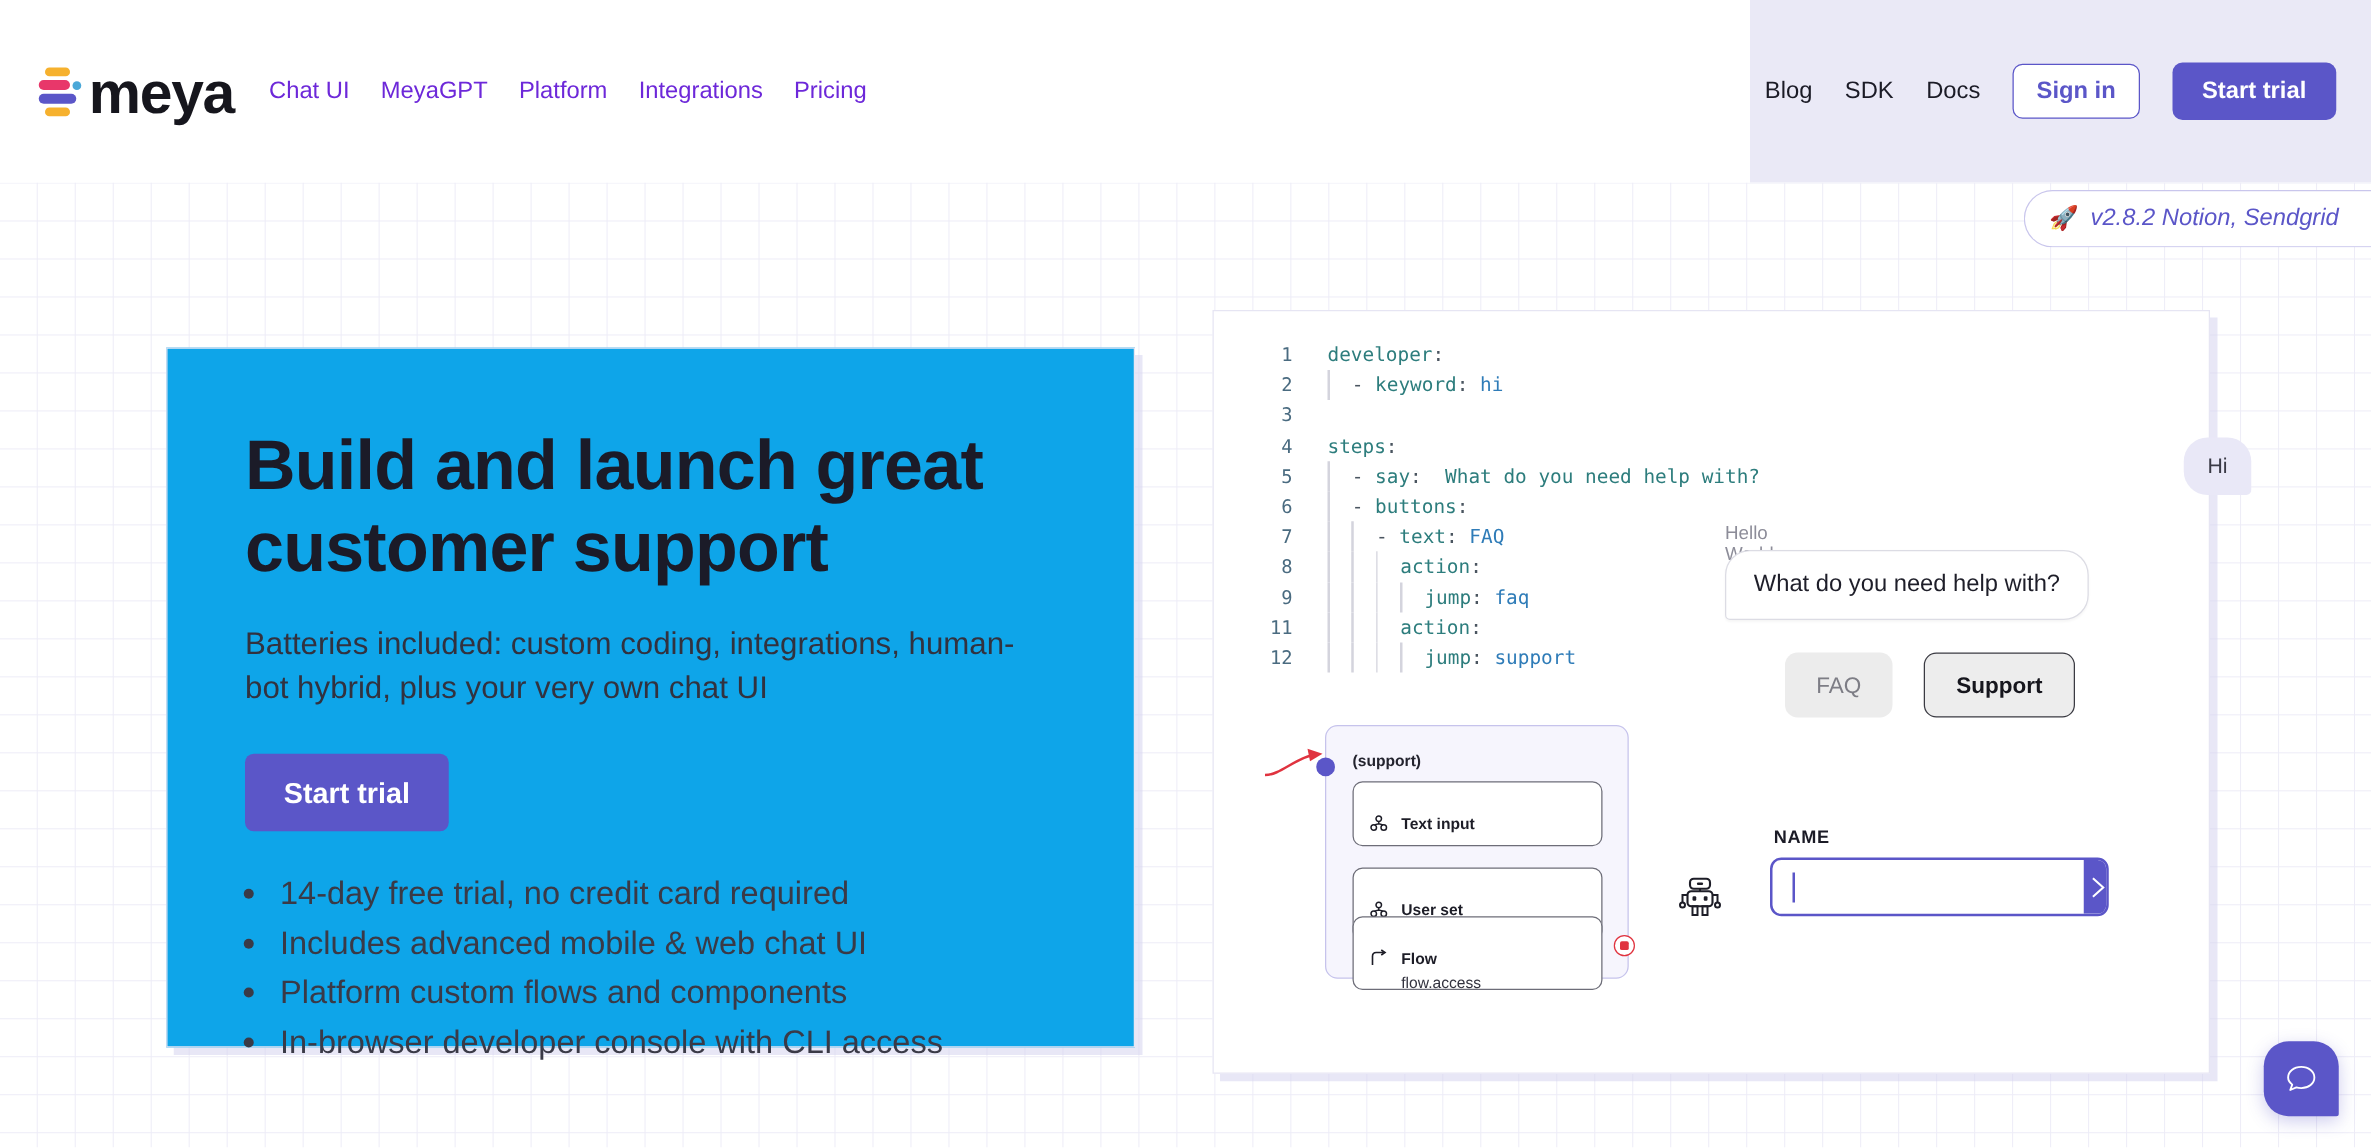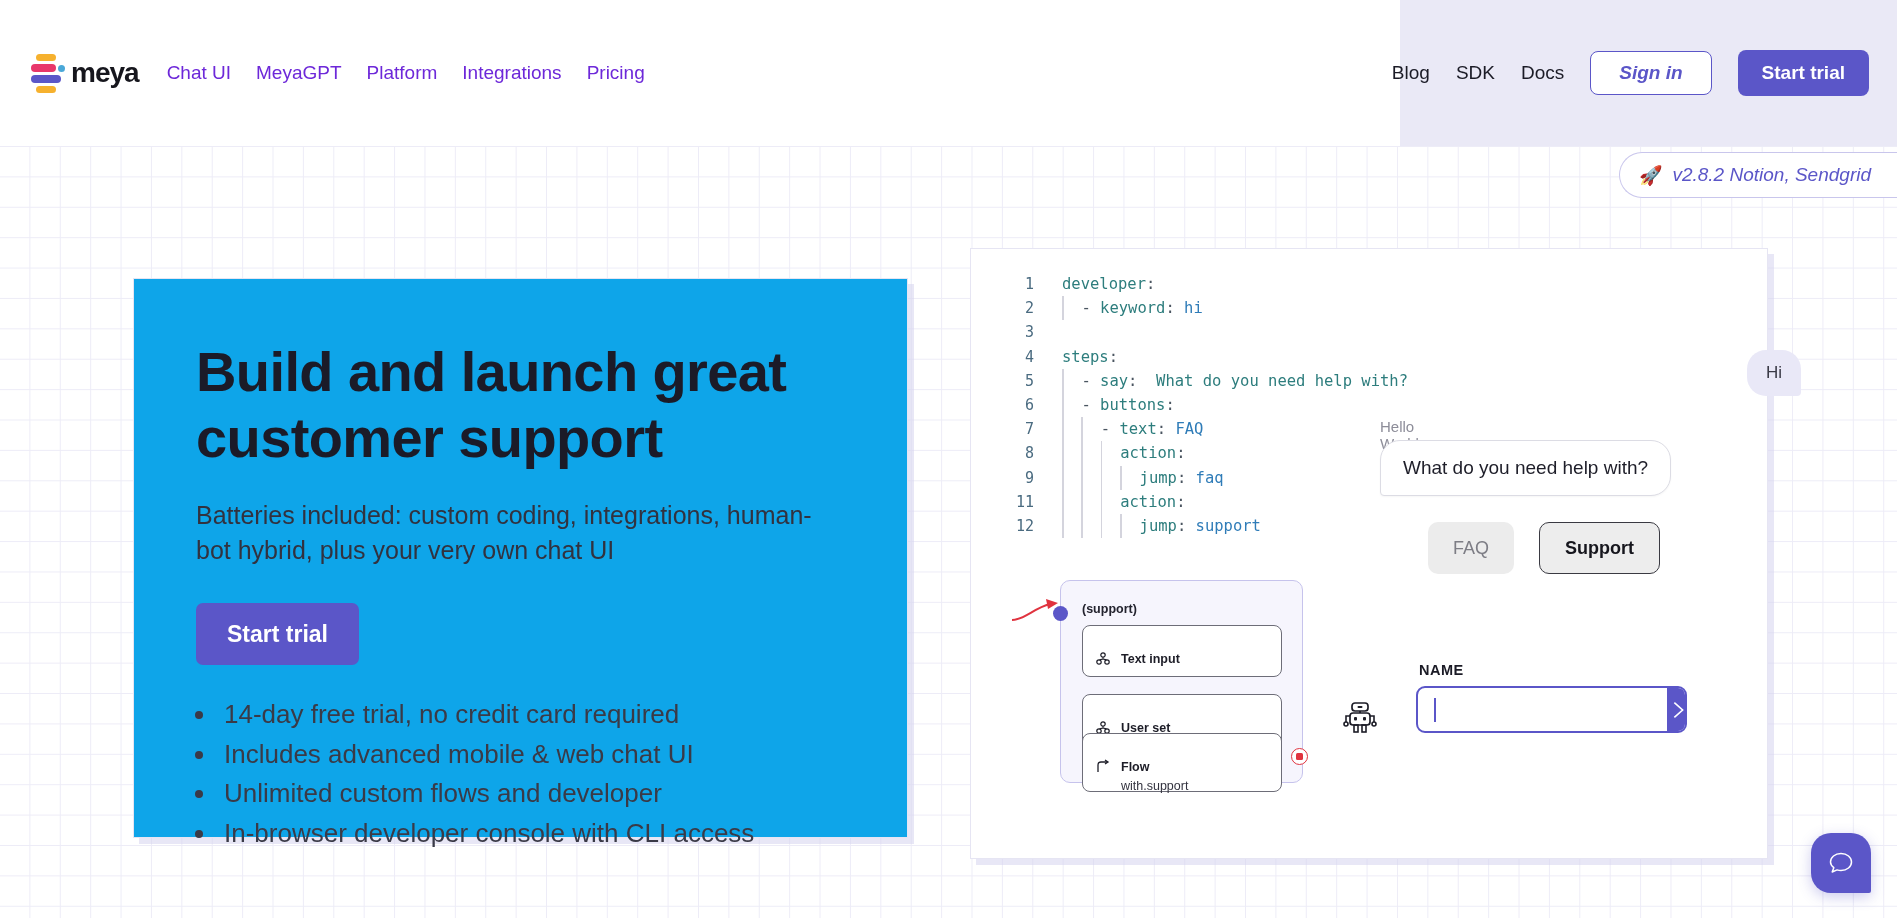--- a/index.html
+++ b/index.html
@@ -43,46 +43,45 @@
   .logo-mark {
     position: relative; width: 32px; height: 44px;
   }
   .bar { position: absolute; border-radius: 4px; }
   .bar-1 { left: 6px;  top: 3px;  width: 20px; height: 7px; background: #f6b12e; }
   .bar-2 { left: 1px;  top: 13px; width: 25px; height: 8px; background: #e8376a; }
   .bar-3 { left: 1px;  top: 24px; width: 30px; height: 8px; background: #5b56c8; }
   .bar-4 { left: 6px;  top: 35px; width: 20px; height: 7px; background: #f6b12e; }
   .bar-dot { left: 28px; top: 14px; width: 7px; height: 7px; border-radius: 50%; background: #4aa8d8; }
   .logo-text {
-    font-size: 28px; font-weight: 700; color: #16161d; letter-spacing: -1px;
+    font-size: 47px; font-weight: 700; color: #16161d; letter-spacing: -1px;
     line-height: 1;
   }
   .nav-main {
     display: flex; align-items: center; gap: 25px;
     margin-left: 28px;
   }
   .nav-main a {
     font-size: 19px; color: #6d28d9; text-decoration: none; cursor: pointer;
     white-space: nowrap;
   }
   .nav-right {
     position: absolute; right: 28px; top: 0; height: 146px;
     display: flex; align-items: center; gap: 26px;
   }
   .nav-right a.plain {
     font-size: 19px; color: #1b1b26; text-decoration: none; cursor: pointer;
   }
   .btn-signin {
     display: inline-flex; align-items: center; justify-content: center;
-    padding: 0 28px; height: 44px;
+    padding: 0 18px; height: 44px;
     border: 1.5px solid #5b56c8; border-radius: 8px;
     background: #ffffff; color: #5b56c8;
     font-size: 19px; font-weight: 600; cursor: pointer;
     font-family: "Liberation Sans", sans-serif;
-    font-style: italic;
   }
   .btn-trial-top {
     display: inline-flex; align-items: center; justify-content: center;
     padding: 0 24px; height: 46px;
     border: none; border-radius: 8px;
     background: #5b56c8; color: #ffffff;
     font-size: 19px; font-weight: 700; cursor: pointer;
     font-family: "Liberation Sans", sans-serif;
   }
 
@@ -341,21 +340,21 @@
   </div>
 
   <section class="hero-card">
     <div class="hero-inner">
       <h1 class="hero-title">Build and launch great customer support</h1>
       <p class="hero-sub">Batteries included: custom coding, integrations, human-bot hybrid, plus your very own chat UI</p>
       <button class="btn-trial-hero">Start trial</button>
       <ul class="hero-list">
         <li>14-day free trial, no credit card required</li>
         <li>Includes advanced mobile &amp; web chat UI</li>
-        <li>Unlimited custom flows and developer</li>
+        <li>Platform custom flows and components</li>
         <li>In-browser developer console with CLI access</li>
       </ul>
     </div>
   </section>
 
   <section class="right-panel"></section>
 
   <div class="code-block" id="code-block">
       <div class="code-row"><span class="ln">1</span><span class="guides"></span><span><span class="k">developer</span><span class="p">:</span></span></div>
       <div class="code-row"><span class="ln">2</span><span class="guides"><span class="guide"></span></span><span><span class="p">- </span><span class="k">keyword</span><span class="p">: </span><span class="v">hi</span></span></div>
@@ -405,21 +404,21 @@
     </div>
 
     <div class="flow-card fc-3">
       <div class="fc-head">
         <svg width="16" height="16" viewBox="0 0 16 16">
           <path d="M3 13 L3 6 Q3 3 6 3 L12 3" stroke="#1d1d27" stroke-width="1.3" fill="none"></path>
           <path d="M10 1 L13 3 L10 5" stroke="#1d1d27" stroke-width="1.3" fill="none"></path>
         </svg>
         <span class="fc-title">Flow</span>
       </div>
-      <div class="fc-sub">with.support</div>
+      <div class="fc-sub">flow.access</div>
     </div>
 
     <div class="flow-stop">
         <span></span>
       </div>
   </div>
 
   <div class="chat-preview">
     <div class="bubble-user">Hi</div>
     <div class="bot-name">Hello World Bot</div>

